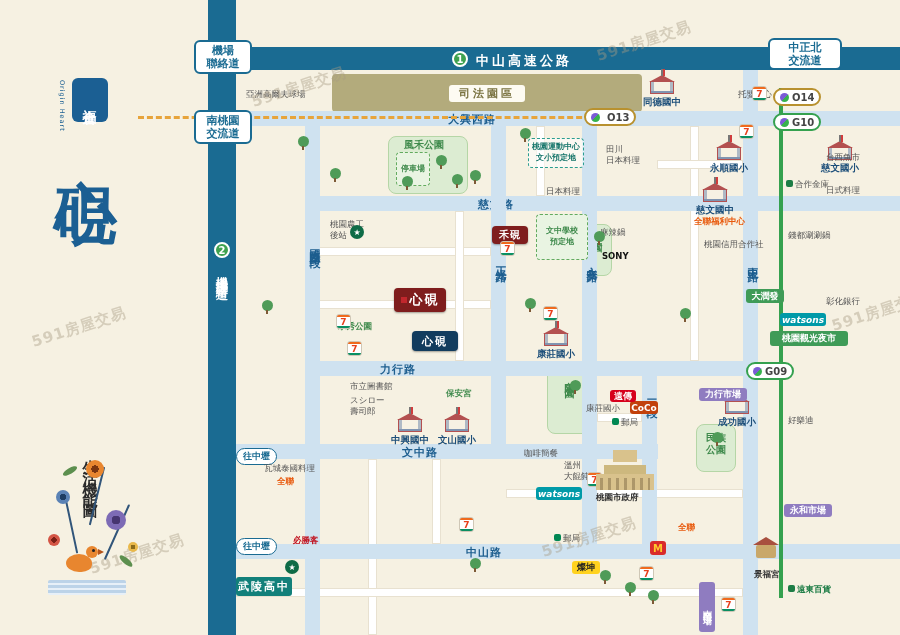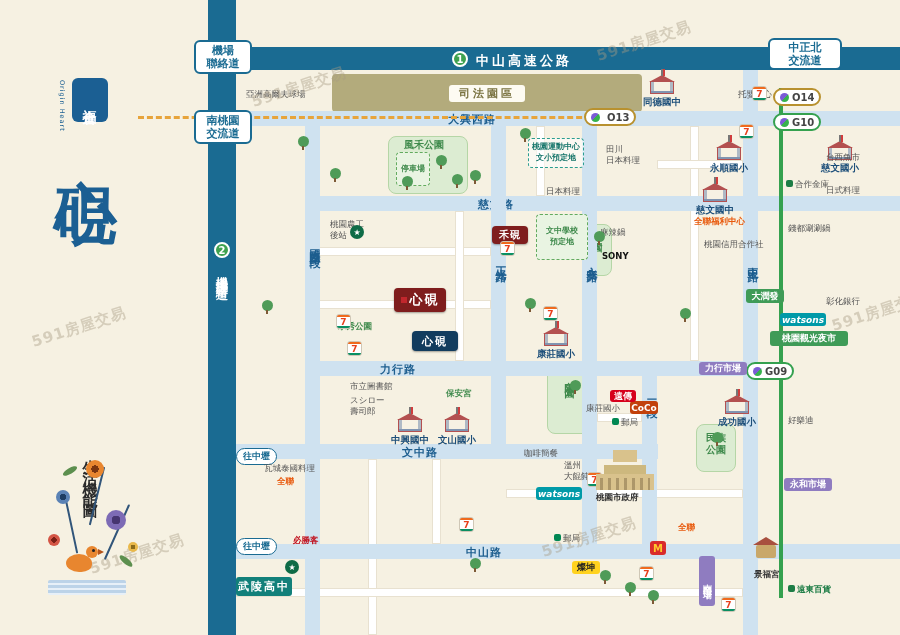--- a/index.html
+++ b/index.html
@@ -54,21 +54,21 @@
         display:flex;flex-direction:column;align-items:center;justify-content:center;line-height:1.2;font-size:11px;}
   .dirlbl{position:absolute;background:#fff;border:1.5px solid #1a6b92;border-radius:9px;color:#1a6b92;
           font-weight:700;font-size:9px;padding:1px 6px;white-space:nowrap;}
   .wuling{position:absolute;background:#12807a;color:#fff;font-weight:700;font-size:11px;display:flex;
           align-items:center;justify-content:center;border-radius:3px;letter-spacing:2px;}
   
   .tag{position:absolute;border-radius:3px;color:#fff;font-weight:700;display:flex;align-items:center;
        justify-content:center;font-size:9px;white-space:nowrap;}
   .tag.vtag{writing-mode:vertical-rl;letter-spacing:2px;}
   .bg-green{background:#3f9b57;}
-  .bg-purple{background:#8f7cc0;}
+  .bg-purple{background:#8f7cc0;margin-top:26px;}
   .bg-watsons{background:#009aa8;font-style:italic;}
   .bg-coco{background:#c2410c;}
   .bg-fet{background:#d6001c;}
   .bg-tk{background:#ffd21e;color:#222;}
   .text-poi{position:absolute;font-size:8.5px;color:#555;line-height:1.3;white-space:nowrap;display:flex;gap:2px;}
   .text-poi .dot{width:7px;height:7px;border-radius:2px;margin-top:1px;flex:none;}
   .seven{position:absolute;width:15px;height:15px;border:1px solid #cfc7b6;border-radius:3px;color:#e8401c;
          font-weight:800;font-size:9px;display:flex;align-items:center;justify-content:center;
          background:linear-gradient(#f06a1d 18%,#fff 18%,#fff 82%,#0a8f62 82%);}
   .sbux{position:absolute;width:14px;height:14px;border-radius:50%;background:#0e6b46;color:#fff;font-size:8px;
@@ -313,21 +313,21 @@
         <span>
           <div>桃園農工</div>
           <div>後站</div>
         </span>
       </div>
       <div class="text-poi" style="position: absolute; left: 694px; top: 216px; color: rgb(232, 89, 12); font-weight: 700;">
         <span>
           <div>全聯福利中心</div>
         </span>
       </div>
-      <div class="text-poi" style="position: absolute; left: 788px; top: 223px;">
+      <div class="text-poi" style="position: absolute; left: 788px; top: 230px;">
         <span>
           <div>錢都涮涮鍋</div>
         </span>
       </div>
       <div class="text-poi" style="position: absolute; left: 704px; top: 239px;">
         <span>
           <div>桃園信用合作社</div>
         </span>
       </div>
       <div class="text-poi" style="position: absolute; left: 338px; top: 321px; color: rgb(63, 138, 76); font-weight: 700;">

